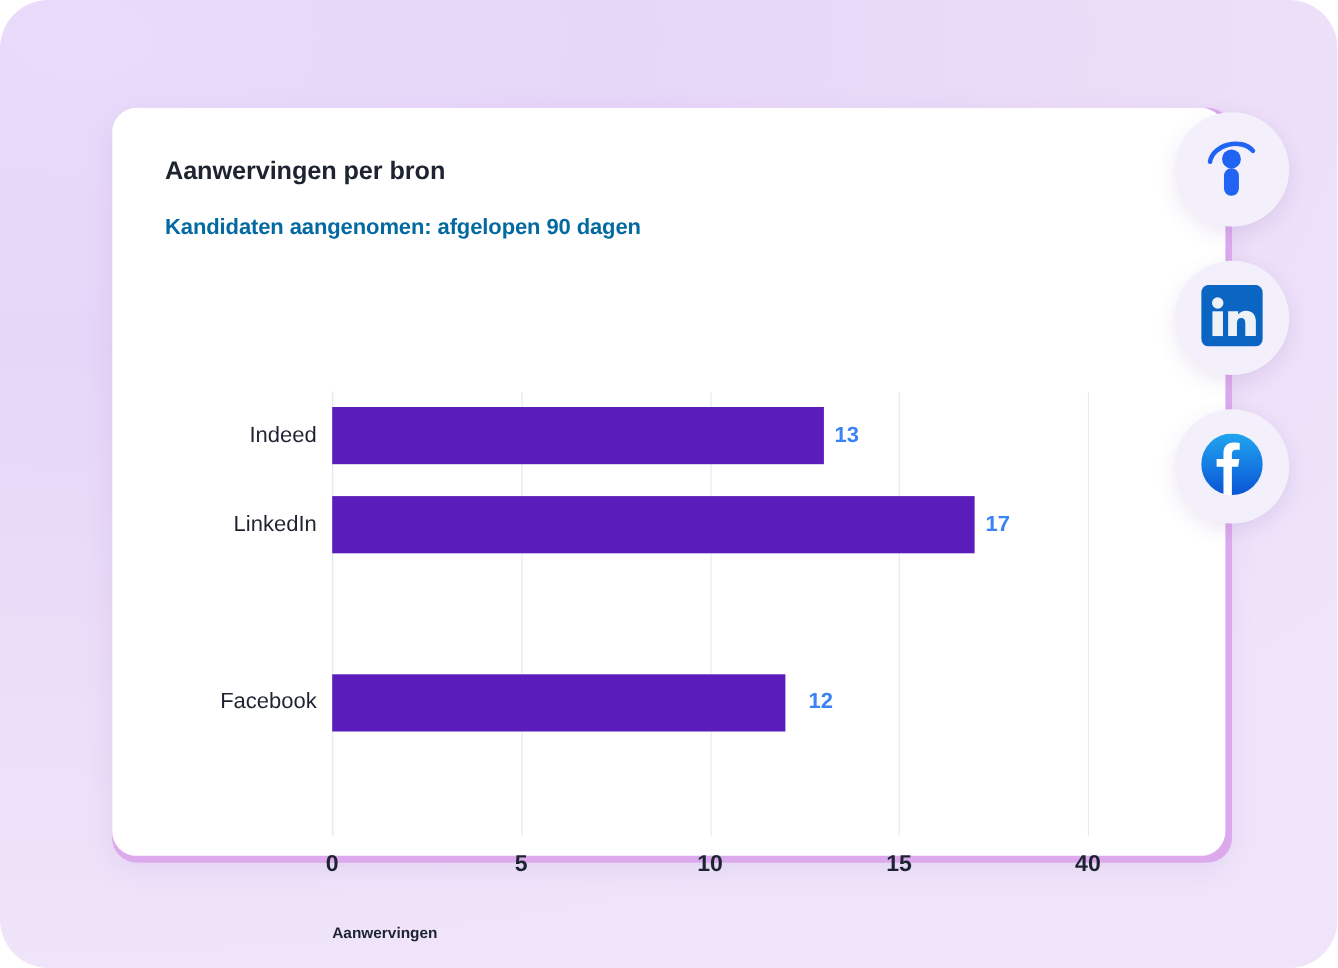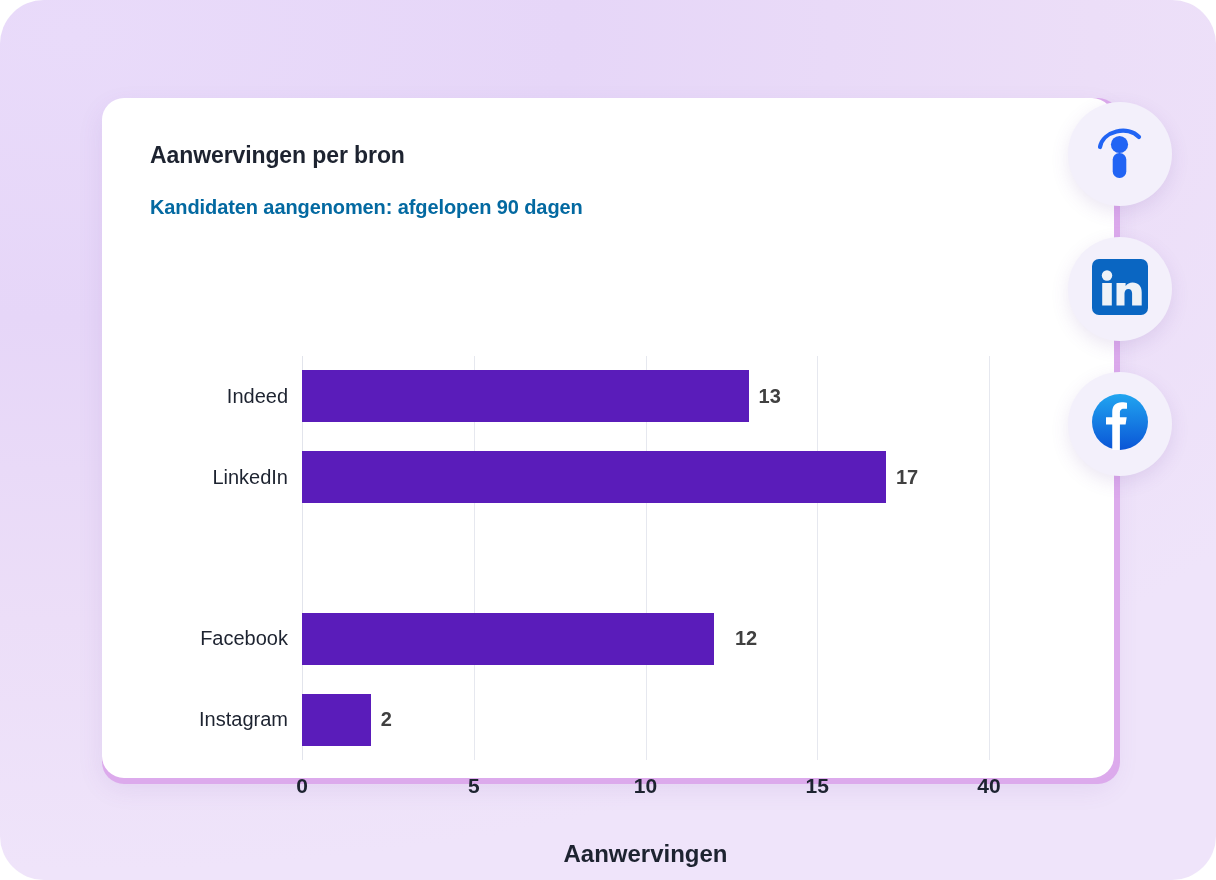--- a/index.html
+++ b/index.html
@@ -123,21 +123,21 @@
   .bar {
     position: absolute;
     left: 0;
     height: 52px;
     background: #5a1cba;
   }
   .bar-value {
     position: absolute;
     font-size: 20px;
     font-weight: bold;
-    color: #404040;
+    color: #3b82f6;
     white-space: nowrap;
   }
 
   
   #xaxis-ticks {
     position: absolute;
     left: 200px;
     top: 676px;
     width: 687px;
     height: 34px;
@@ -148,22 +148,22 @@
     transform: translateX(-50%);
     font-size: 21px;
     font-weight: bold;
     color: #1d2330;
   }
   #xaxis-title {
     position: absolute;
     left: 200px;
     top: 742px;
     width: 687px;
-    text-align: center;
-    font-size: 24px;
+    text-align: left;
+    font-size: 14px;
     font-weight: bold;
     color: #1d2330;
   }
 
   
   .badge {
     position: absolute;
     width: 104px;
     height: 104px;
     border-radius: 50%;
@@ -209,25 +209,20 @@
             <div class="bar-row" style="top: 80.8px; height: 80.8px;">
               <span class="cat-label">LinkedIn</span>
               <div class="bar" title="LinkedIn: 17" style="width: 583.95px; background: rgb(90, 28, 186);"></div>
               <span class="bar-value" style="left: 593.95px;">17</span>
             </div>
             <div class="bar-row" style="top: 242.4px; height: 80.8px;">
               <span class="cat-label">Facebook</span>
               <div class="bar" title="Facebook: 12" style="width: 412.2px; background: rgb(90, 28, 186);"></div>
               <span class="bar-value" style="left: 433px;">12</span>
             </div>
-            <div class="bar-row" style="top: 323.2px; height: 80.8px;">
-              <span class="cat-label">Instagram</span>
-              <div class="bar" title="Instagram: 2" style="width: 68.7px; background: rgb(90, 28, 186);"></div>
-              <span class="bar-value" style="left: 78.7px;">2</span>
-            </div>
           </div>
       </div>
     </div>
 
     <div id="xaxis-ticks">
         <span class="tick" style="left: 0px;">0</span>
         <span class="tick" style="left: 171.75px;">5</span>
         <span class="tick" style="left: 343.5px;">10</span>
         <span class="tick" style="left: 515.25px;">15</span>
         <span class="tick" style="left: 687px;">40</span>

